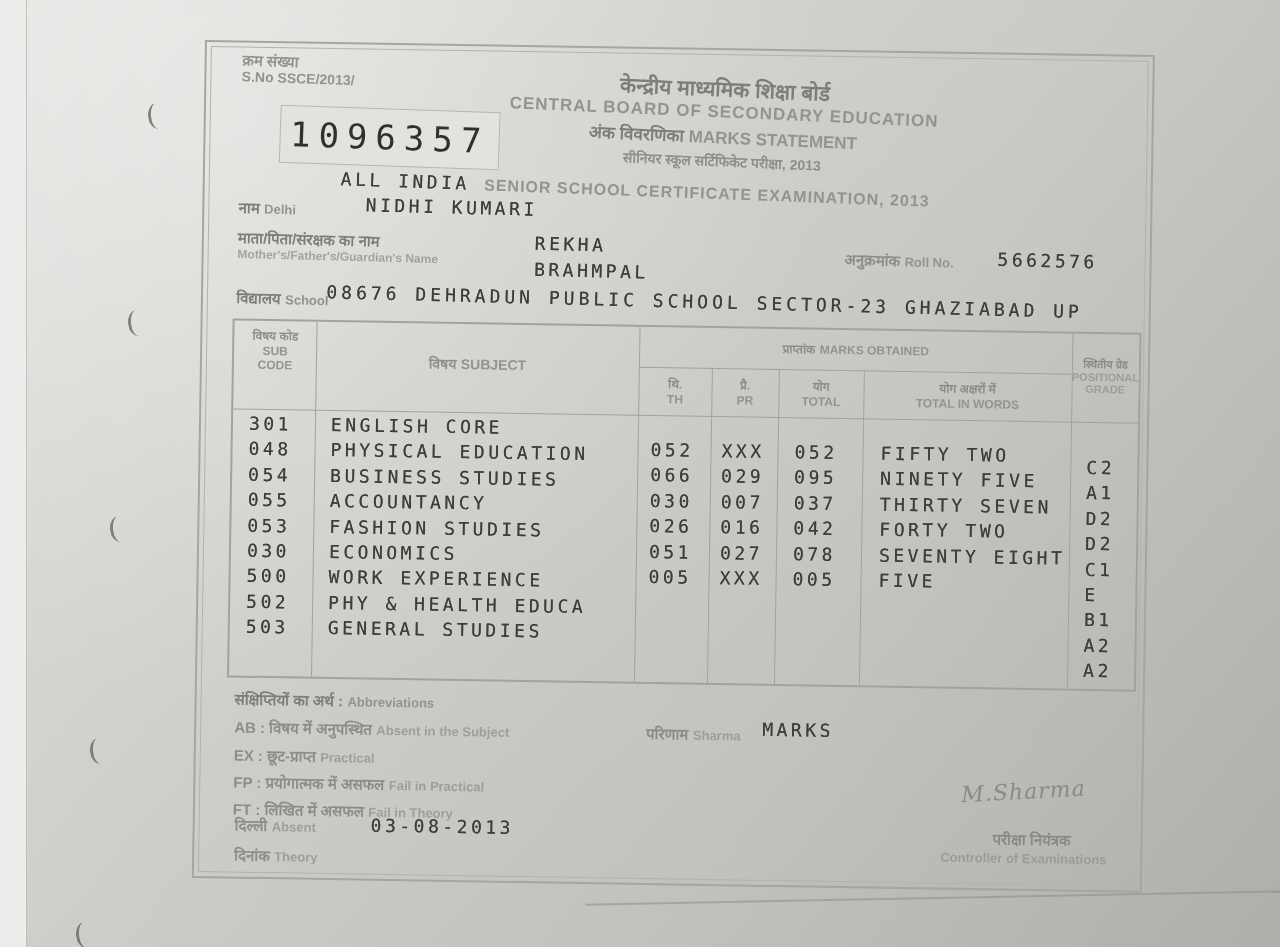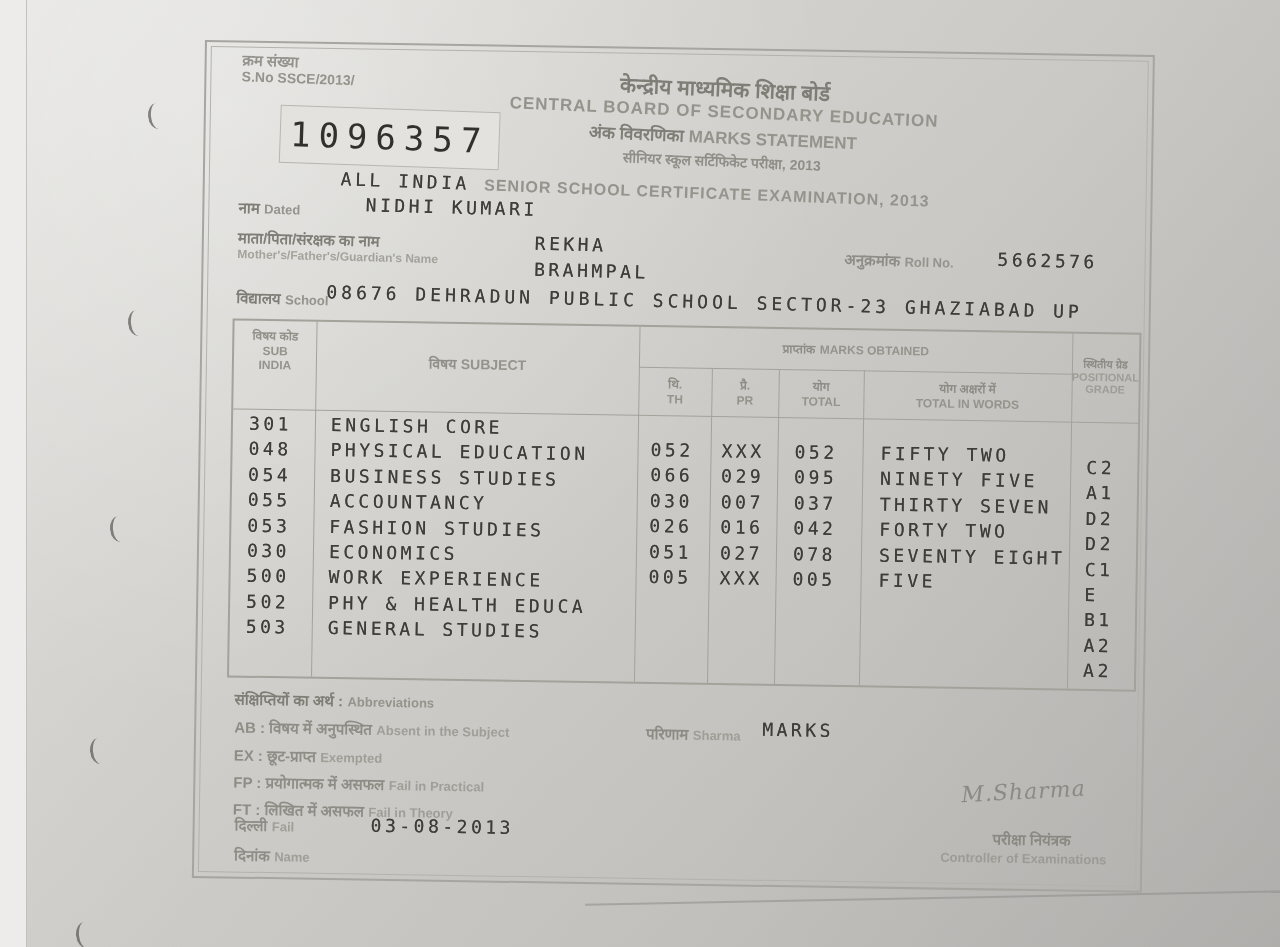--- a/index.html
+++ b/index.html
@@ -99,21 +99,21 @@
     <div class="mh4 ph faint">सीनियर स्कूल सर्टिफिकेट परीक्षा, 2013</div>
   </div>
   <div class="examline">
     <span class="t">ALL INDIA</span>
     <span class="pe">SENIOR SCHOOL CERTIFICATE EXAMINATION, 2013</span>
   </div>
 
   <div class="cand">
     <div class="abs" style="left:38px;top:156px;">
       <span class="lbl-hi ph">नाम</span>
-      <span class="lbl-en pe">Dated</span>
+      <span class="lbl-en pe">Delhi</span>
     </div>
     <div class="abs t" style="left:165px;top:150px;">NIDHI KUMARI</div>
 
     <div class="abs lbl-hi ph" style="left:38px;top:186px;">माता/पिता/संरक्षक का नाम</div>
     <div class="abs lbl-en pe faint" style="left:38px;top:206px;font-size:12px;">Mother's/Father's/Guardian's Name</div>
     <div class="abs t" style="left:335px;top:184px;">REKHA</div>
     <div class="abs t" style="left:335px;top:210px;">BRAHMPAL</div>
 
     <div class="abs" style="left:645px;top:192px;">
       <span class="lbl-hi ph faint">अनुक्रमांक</span>
@@ -133,21 +133,21 @@
     <div class="v" style="left:405px;"></div>
     <div class="v" style="left:478px;top:40px;"></div>
     <div class="v" style="left:545px;top:40px;"></div>
     <div class="v" style="left:630px;top:40px;"></div>
     <div class="v" style="left:838px;"></div>
     <div class="h" style="left:405px;right:67px;top:40px;"></div>
     <div class="h" style="left:0;right:0;top:88px;"></div>
 
     <div class="hd" style="left:0;top:6px;width:82px;">
       <span class="lbl-hi ph faint">विषय कोड</span>
-      <span class="lbl-en pe" style="white-space:normal;width:56px;margin:0 auto;">SUB INDIA</span>
+      <span class="lbl-en pe" style="white-space:normal;width:56px;margin:0 auto;">SUB CODE</span>
     </div>
     <div class="hd" style="left:82px;top:30px;width:323px;">
       <span class="lbl-hi ph faint" style="display:inline;font-size:14px;">विषय</span>
       <span class="lbl-en pe" style="display:inline;font-size:14px;">SUBJECT</span>
     </div>
     <div class="hd" style="left:405px;top:10px;width:433px;">
       <span class="lbl-hi ph faint" style="display:inline;">प्राप्तांक</span>
       <span class="lbl-en pe" style="display:inline;">MARKS OBTAINED</span>
     </div>
     <div class="hd" style="left:405px;top:48px;width:73px;">
@@ -241,45 +241,45 @@
   <div class="abs" style="left:40px;top:648px;">
     <span class="lbl-hi ph">संक्षिप्तियों का अर्थ :</span>
     <span class="lbl-en pe">Abbreviations</span>
   </div>
   <div class="abs" style="left:40px;top:676px;">
     <span class="lbl-hi ph faint">AB : विषय में अनुपस्थित</span>
     <span class="lbl-en pe faint">Absent in the Subject</span>
   </div>
   <div class="abs" style="left:40px;top:704px;">
     <span class="lbl-hi ph faint">EX : छूट-प्राप्त</span>
-    <span class="lbl-en pe faint">Exempted</span>
+    <span class="lbl-en pe faint">Practical</span>
   </div>
   <div class="abs" style="left:40px;top:731px;">
     <span class="lbl-hi ph faint">FP : प्रयोगात्मक में असफल</span>
     <span class="lbl-en pe faint">Fail in Practical</span>
   </div>
   <div class="abs" style="left:40px;top:758px;">
     <span class="lbl-hi ph faint">FT : लिखित में असफल</span>
     <span class="lbl-en pe faint">Fail in Theory</span>
   </div>
 
   <div class="abs" style="left:452px;top:676px;">
     <span class="lbl-hi ph faint">परिणाम</span>
     <span class="lbl-en pe faint">Sharma</span>
   </div>
   <div class="abs t" style="left:568px;top:670px;">MARKS</div>
 
   <div class="abs" style="left:42px;top:774px;">
     <span class="lbl-hi ph faint">दिल्ली</span>
-    <span class="lbl-en pe faint">Fail</span>
+    <span class="lbl-en pe faint">Absent</span>
   </div>
   <div class="abs t" style="left:178px;top:772px;">03-08-2013</div>
   <div class="abs" style="left:42px;top:804px;">
     <span class="lbl-hi ph faint">दिनांक</span>
-    <span class="lbl-en pe faint">Name</span>
+    <span class="lbl-en pe faint">Theory</span>
   </div>
 
   <div class="abs sig" style="left:768px;top:726px;">M.Sharma</div>
   <div class="abs lbl-hi ph faint" style="left:800px;top:776px;">परीक्षा नियंत्रक</div>
   <div class="abs lbl-en pe faint" style="left:748px;top:798px;">Controller of Examinations</div>
 </div>
 
 <div class="paper-edge"></div>
 
 </body></html>

